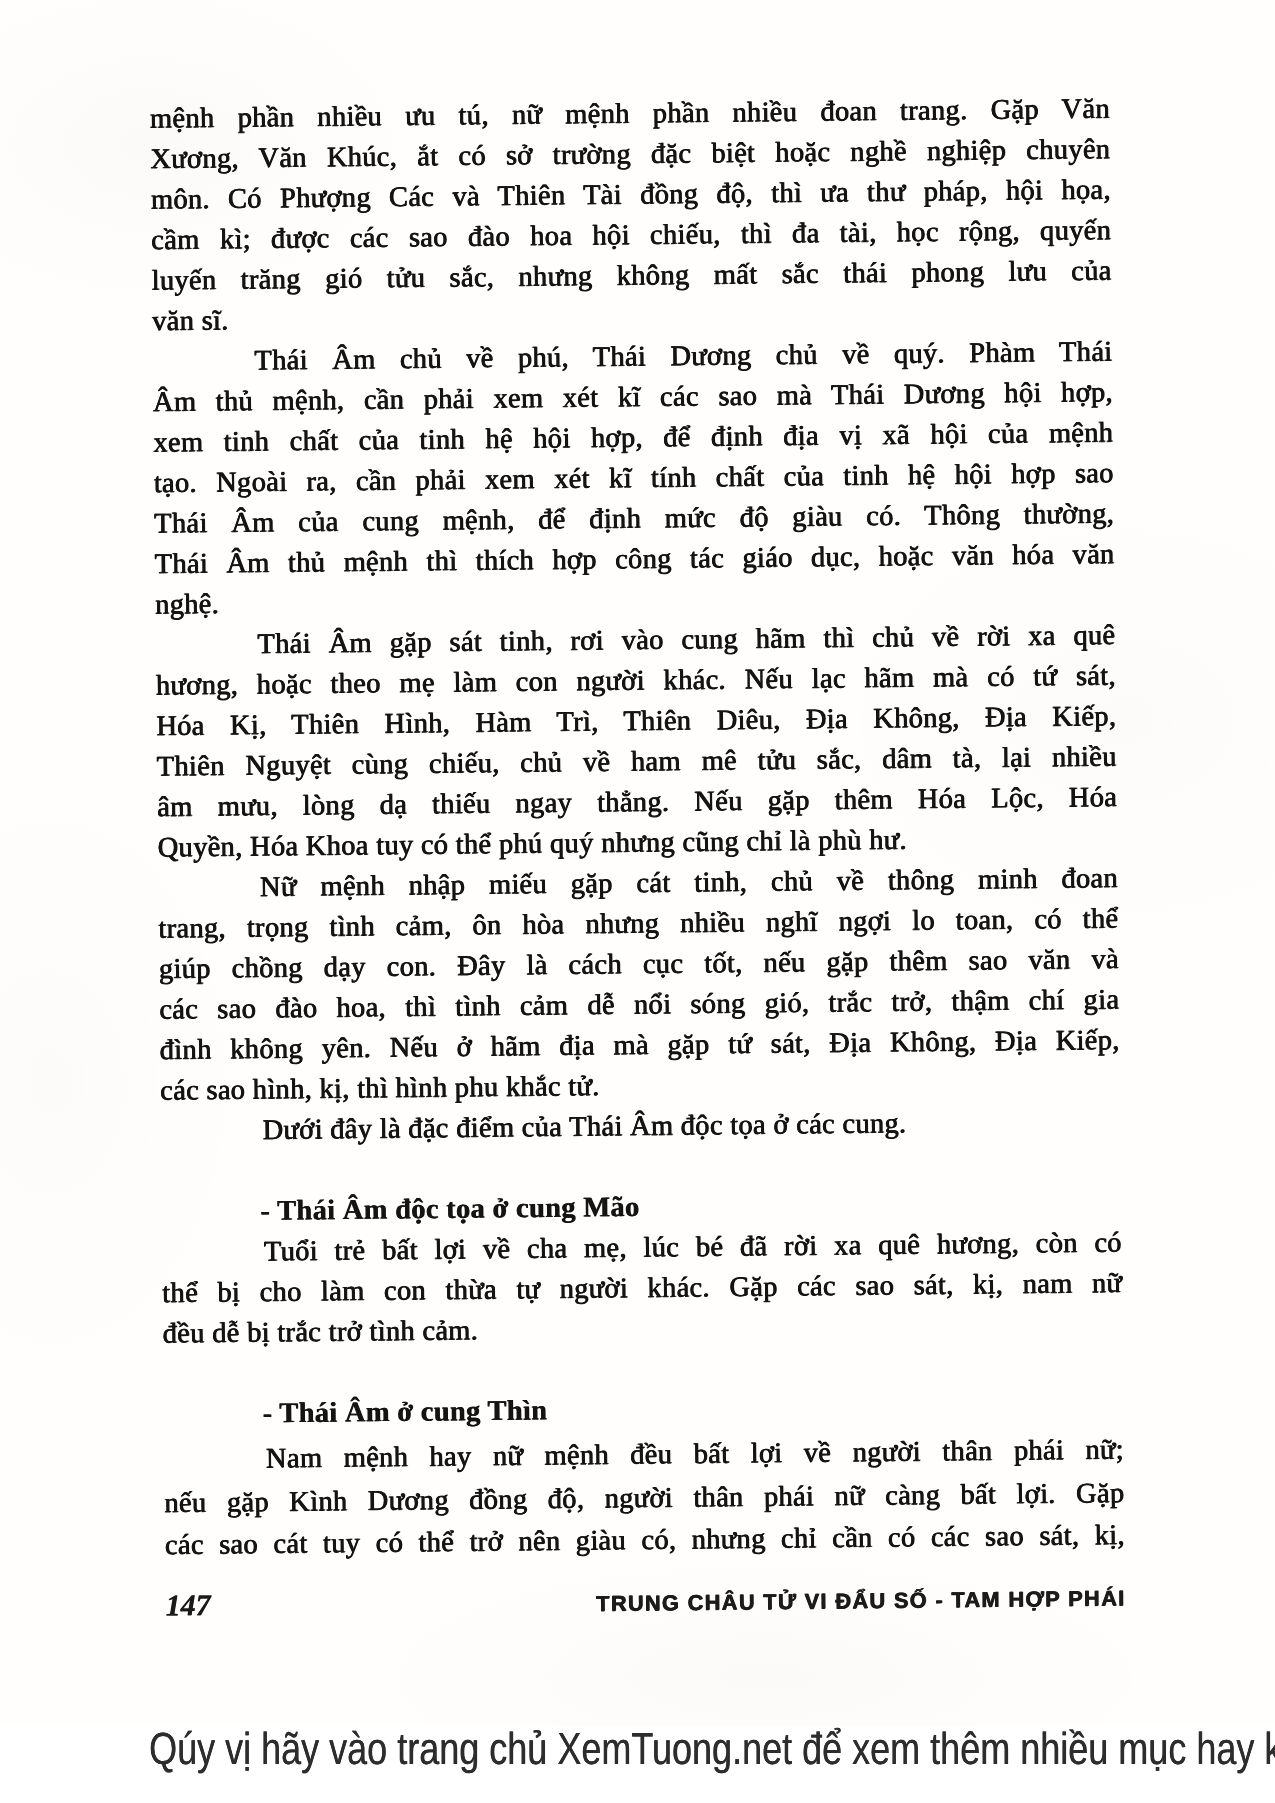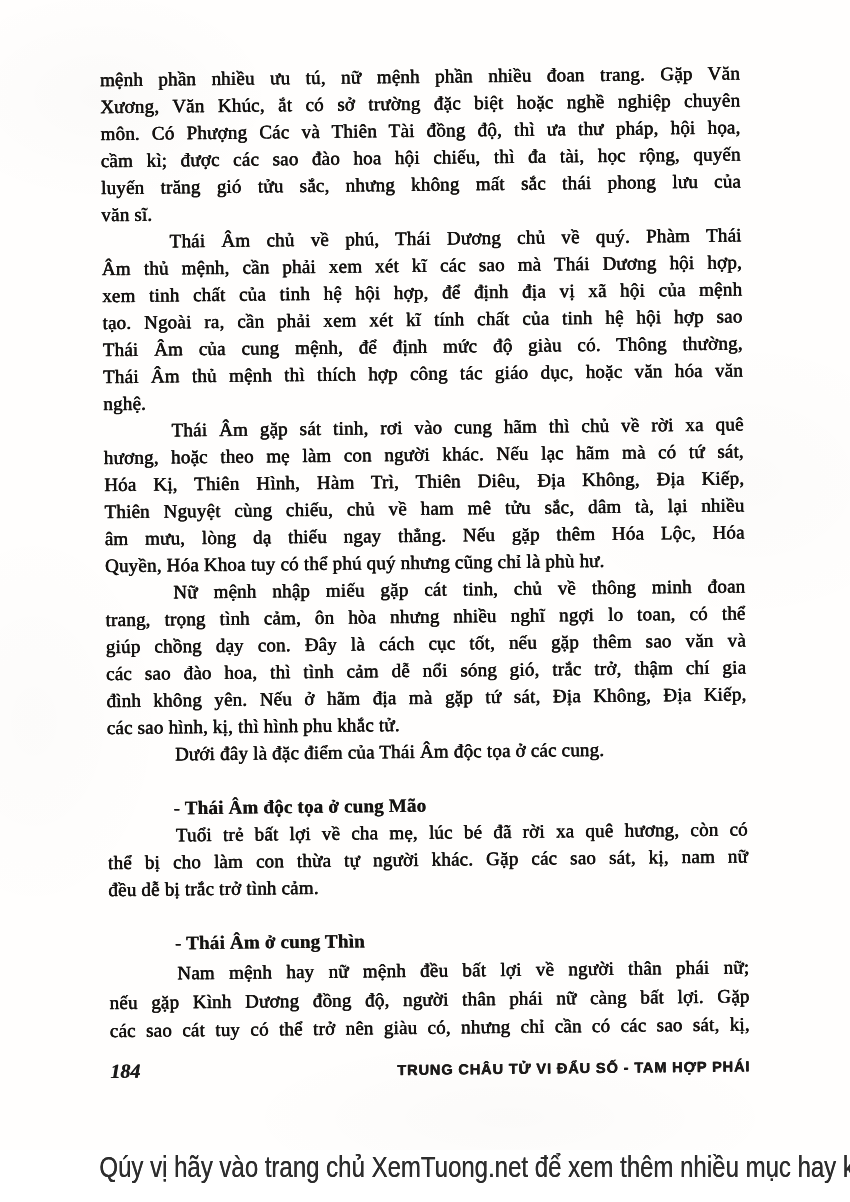--- a/index.html
+++ b/index.html
@@ -168,21 +168,21 @@
           <div class="line head">- Thái Âm ở cung Thìn</div>
         </div>
         <div class="para para-loose">
           <div class="line indent">Nam mệnh hay nữ mệnh đều bất lợi về người thân phái nữ;</div>
           <div class="line">nếu gặp Kình Dương đồng độ, người thân phái nữ càng bất lợi. Gặp</div>
           <div class="line">các sao cát tuy có thể trở nên giàu có, nhưng chỉ cần có các sao sát, kị,</div>
         </div>
       </div>
 
     <div class="footer-row">
-      <span class="pagenum">184</span>
+      <span class="pagenum">147</span>
       <span class="running-title">TRUNG CHÂU TỬ VI ĐẨU SỐ - TAM HỢP PHÁI</span>
     </div>
   </div>
 
   <div class="banner">
     <span>Qúy vị hãy vào trang chủ XemTuong.net để xem thêm nhiều mục hay khác</span>
   </div>
 
 </div>
 

